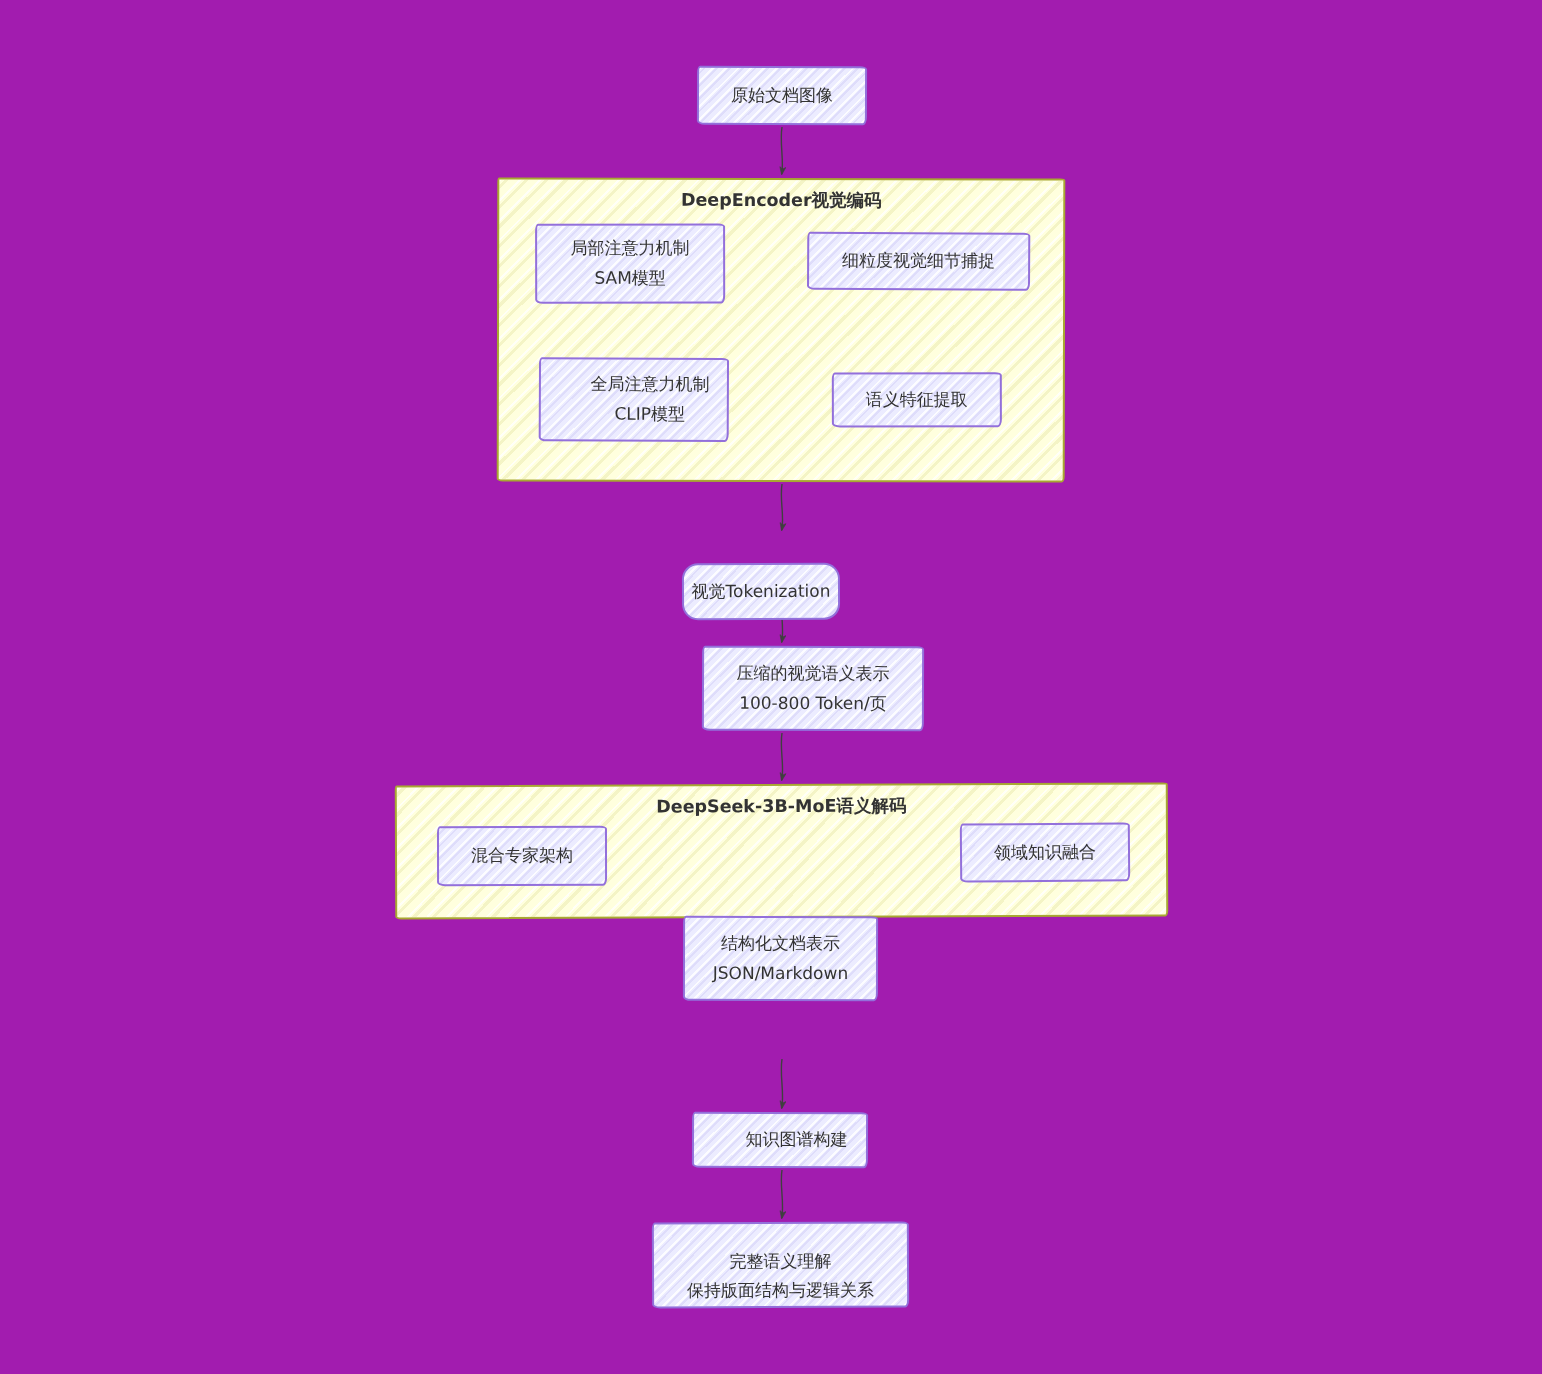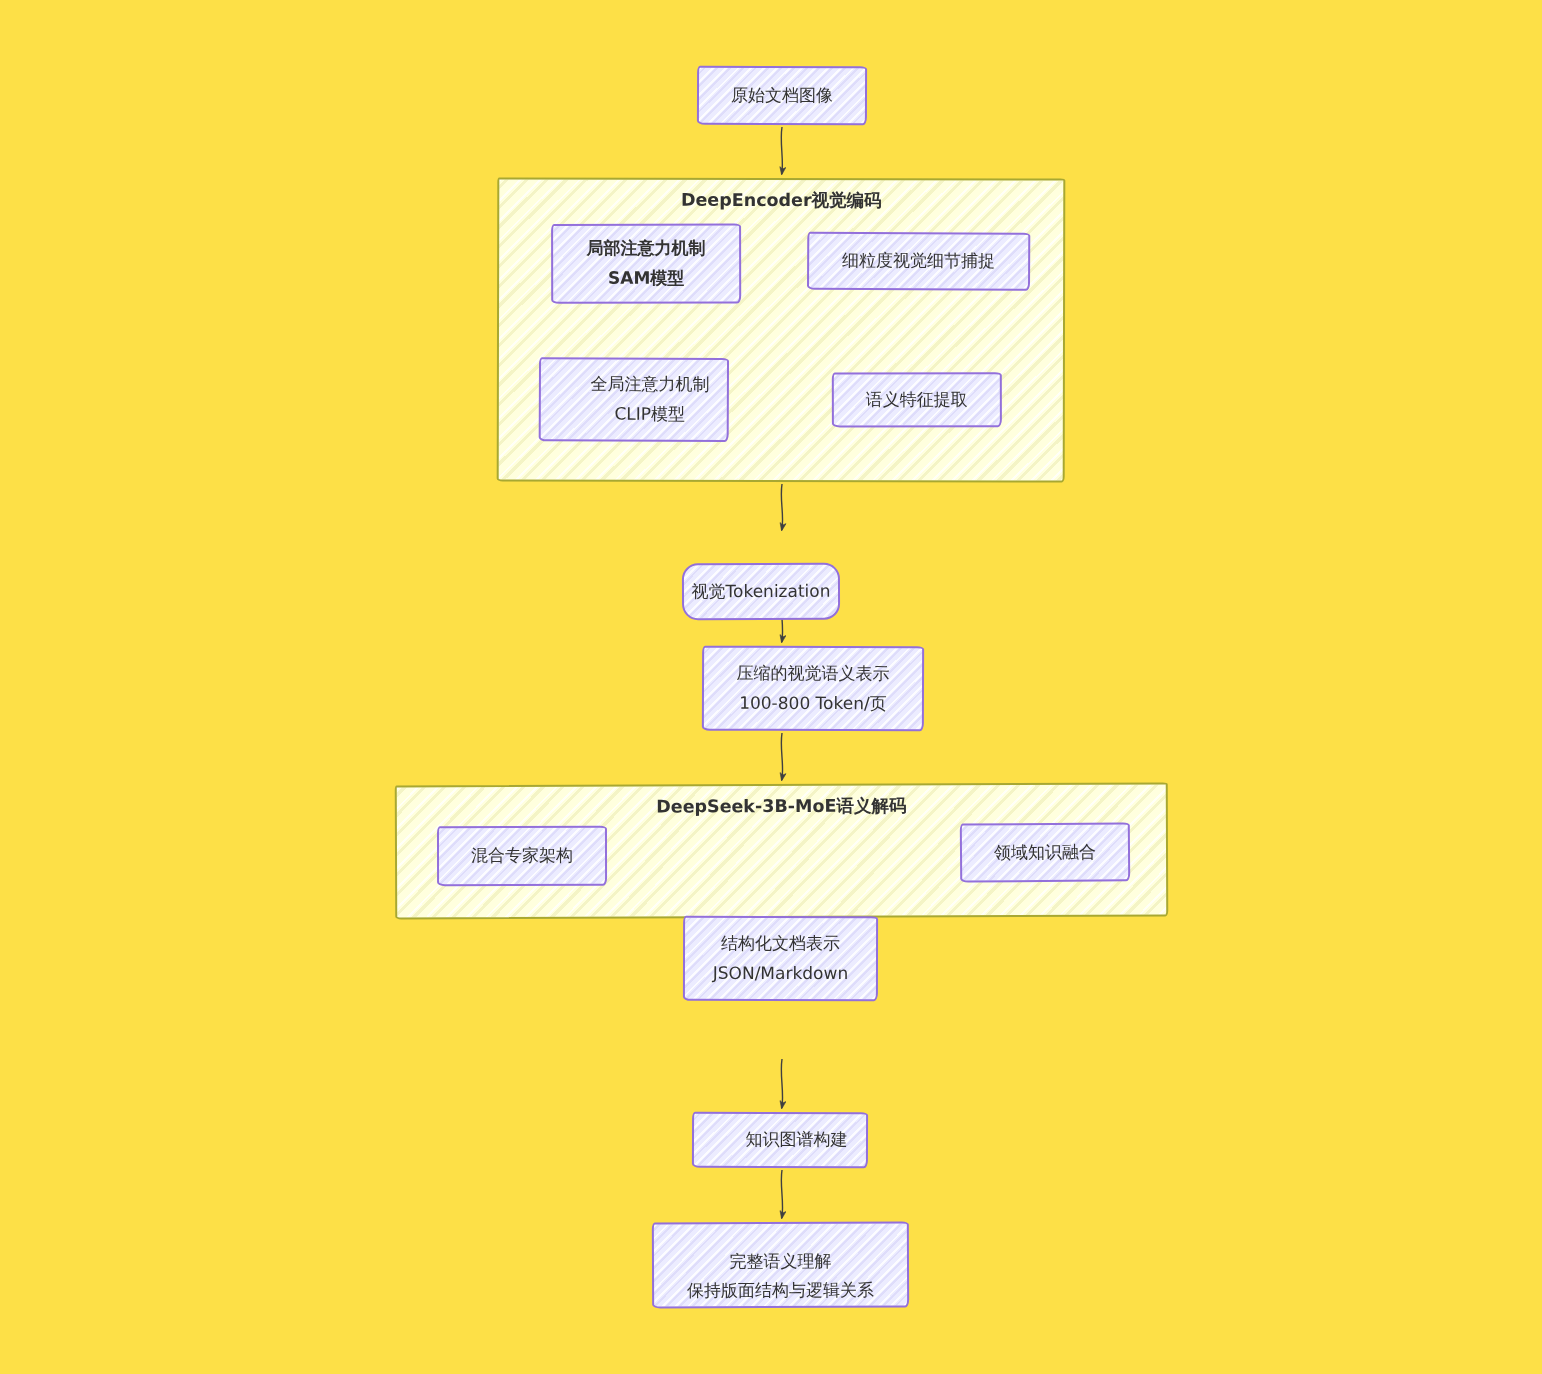--- a/index.html
+++ b/index.html
@@ -12,21 +12,21 @@
   }
   html,body{margin:0;padding:0;background:#ffffff;}
   body{
     font-family:"DejaVu Sans","Liberation Sans",sans-serif;
     color:var(--text);
   }
   .canvas{
     position:relative;
     width:1542px;
     height:1374px;
-    background:#fde047;
+    background:#a21caf;
     overflow:hidden;
   }
   .edges{
     position:absolute;
     left:0;top:0;
     z-index:1;
   }
   .node{
     position:absolute;
     box-sizing:border-box;
@@ -95,21 +95,21 @@
     </g>
   </svg>
 
   <div class="node tilt-a" style="left:697px; top:66px; width:170px; height:59px;">
     <span>原始文档图像</span>
   </div>
 
   <div class="container-box tilt-c" style="left:497px; top:178px; width:568px; height:304px;">
     <div class="container-title">DeepEncoder视觉编码</div>
 
-    <div class="node tilt-b" style="left:52px; top:44px; width:190px; height:80px;font-weight:bold;">
+    <div class="node tilt-b" style="left:36px; top:44px; width:190px; height:80px;">
       <span>局部注意力机制</span>
       <span>SAM模型</span>
     </div>
 
     <div class="node tilt-a" style="left:308px; top:52px; width:223px; height:58px;">
       <span>细粒度视觉细节捕捉</span>
     </div>
 
     <div class="node tilt-c" style="left:40px; top:178px; width:190px; height:84px;padding-left:32px;">
       <span>全局注意力机制</span>

